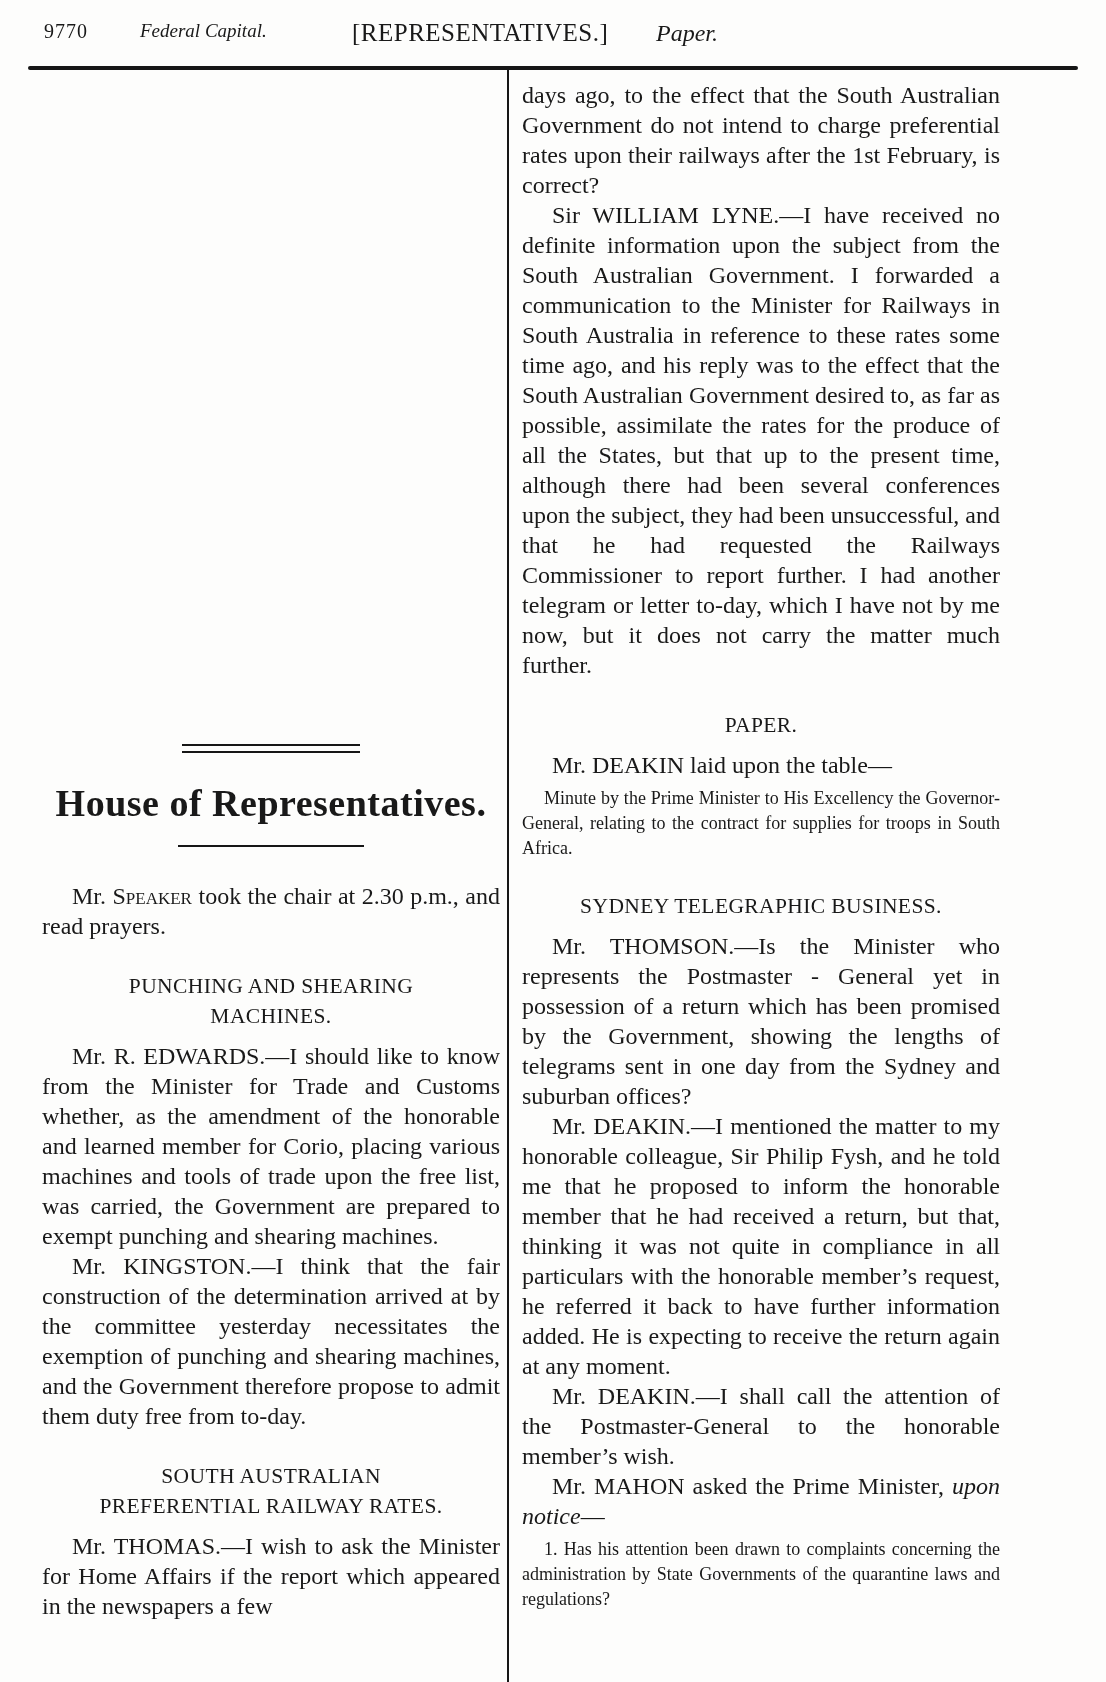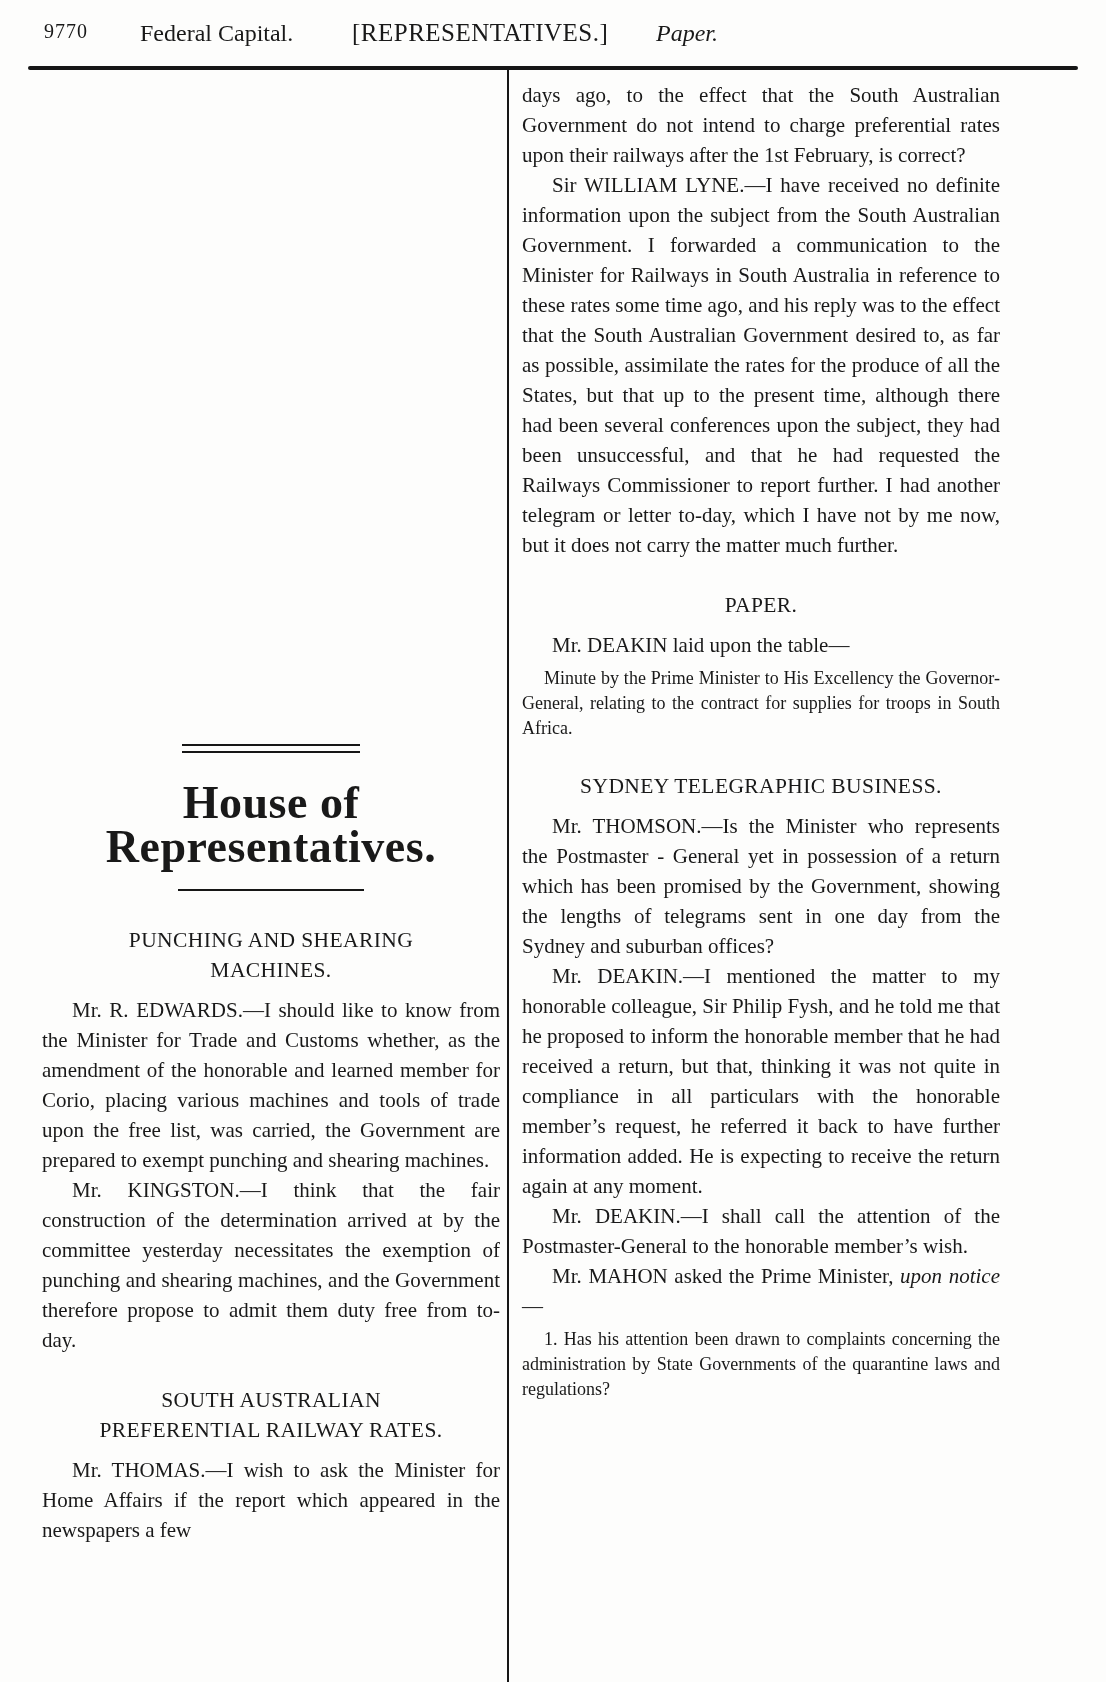--- a/index.html
+++ b/index.html
@@ -8,41 +8,41 @@
     width:1106px;height:1682px;
     background:#fdfdfc;
     overflow:hidden;
     font-family:"Liberation Serif","DejaVu Serif",serif;
     color:#191919;
     margin:0 auto;
   }
   
   .running-header{position:absolute;top:0;left:0;width:100%;height:66px;}
   .pg-num{position:absolute;left:44px;top:20px;font-size:20px;letter-spacing:1px;}
-  .run-left{position:absolute;left:140px;top:20px;font-size:24px;}
+  .run-left{position:absolute;left:140px;top:20px;font-size:19px;font-style:italic;}
   .run-center{position:absolute;left:352px;top:19px;font-size:25px;letter-spacing:0.5px;}
   .run-right{position:absolute;left:656px;top:20px;font-size:24px;font-style:italic;}
   .header-rule{position:absolute;top:66px;left:28px;width:1050px;height:4px;background:#161616;border-radius:2px;}
   .column-divider{position:absolute;top:70px;bottom:0;left:507px;width:2px;background:#161616;}
 
   
   .left-column{position:absolute;left:42px;top:72px;width:458px;}
   .right-column{position:absolute;left:522px;top:80px;width:478px;}
 
-  .para{margin:0;font-size:21px;line-height:30px;text-align:justify;text-indent:30px;}
+  .para{margin:0;font-size:24px;line-height:30px;text-align:justify;text-indent:30px;}
   .para.cont{text-indent:0;}
   .para.sm{font-size:18px;line-height:25px;text-indent:22px;margin-top:6px;}
   .sect-head{margin:30px 0 10px 0;text-align:center;font-size:21.5px;line-height:30px;letter-spacing:0.4px;}
   .run-sc{font-variant:small-caps;}
   .run-i{font-style:italic;}
 
   
   .masthead{margin-top:672px;margin-bottom:34px;text-align:center;}
   .masthead-double-rule{width:178px;margin:0 auto 28px auto;height:5px;border-top:2px solid #161616;border-bottom:2px solid #161616;}
-  .masthead-title{font-size:46px;line-height:44px;font-weight:bold;letter-spacing:0.5px;}
+  .masthead-title{font-size:38px;line-height:44px;font-weight:bold;letter-spacing:0.5px;}
   .masthead-date{font-size:25px;font-style:italic;margin-top:12px;}
   .masthead-rule{width:186px;margin:20px auto 0 auto;height:0;border-top:2.5px solid #161616;}
 </style>
 </head>
 <body>
 
 <div class="page">
 
   <div class="running-header">
     <span class="pg-num">9770</span>
@@ -54,20 +54,21 @@
   <div class="column-divider"></div>
 
   <div class="left-column">
 
     <div class="masthead">
       <div class="masthead-double-rule"></div>
       <div class="masthead-title">House of Representatives.</div>
       <div class="masthead-rule"></div>
     </div>
 
+    <p class="para"><span>Mr. </span><span class="run-sc">Speaker</span><span> took the chair at 2.30 p.m., and read prayers.</span></p>
 
     <div class="sect-head">
       <div>PUNCHING AND SHEARING</div>
       <div>MACHINES.</div>
     </div>
 
     <p class="para"><span>Mr. R. EDWARDS.—I should like to know from the Minister for Trade and Customs whether, as the amendment of the honorable and learned member for Corio, placing various machines and tools of trade upon the free list, was carried, the Government are prepared to exempt punching and shearing machines.</span></p>
     <p class="para"><span>Mr. KINGSTON.—I think that the fair construction of the determination arrived at by the committee yesterday necessitates the exemption of punching and shearing machines, and the Government therefore propose to admit them duty free from to-day.</span></p>
 
     <div class="sect-head">

